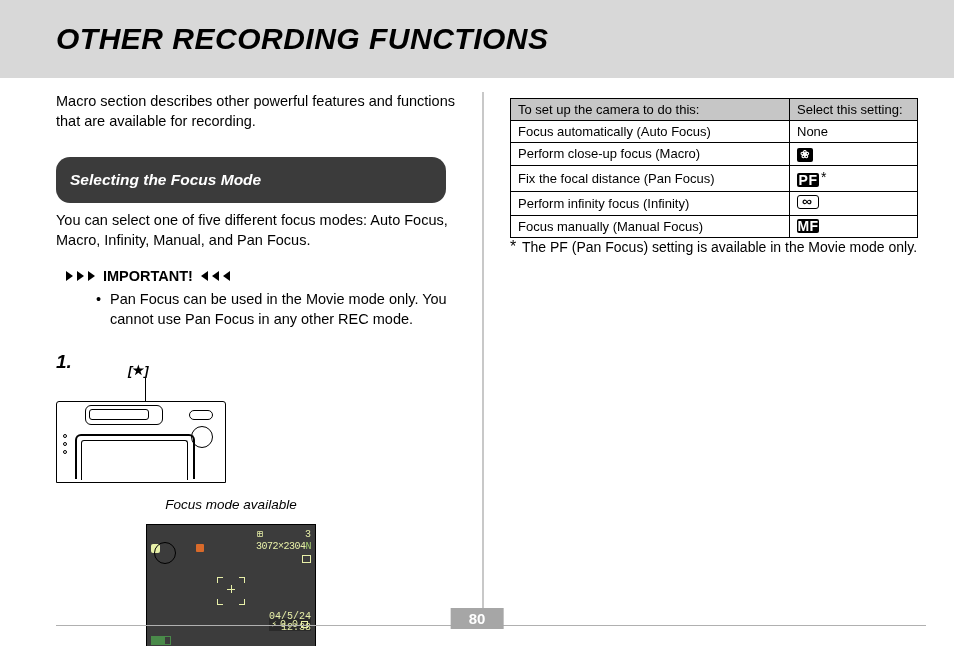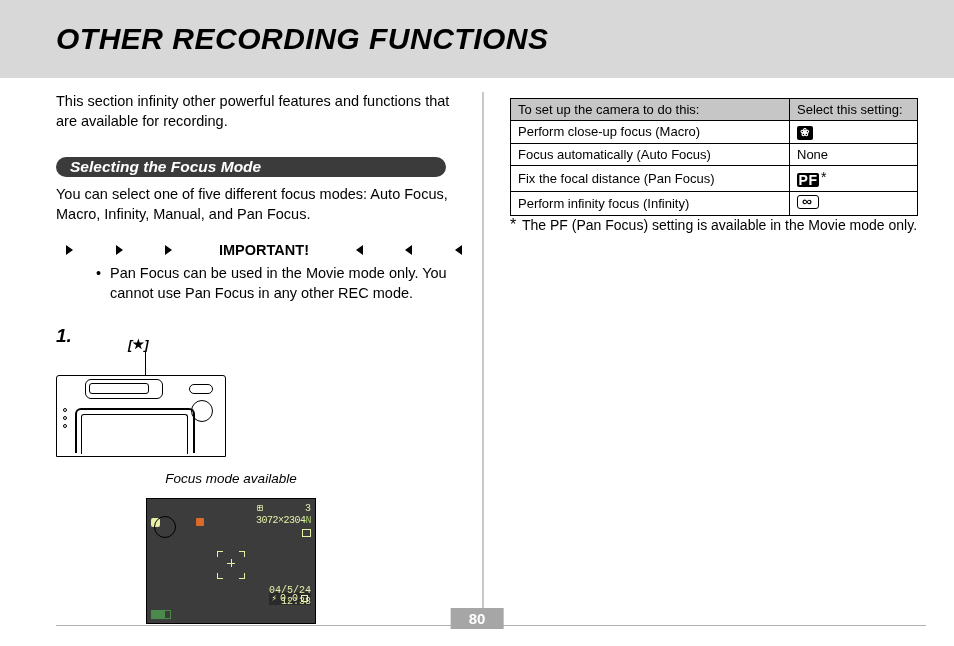--- a/index.html
+++ b/index.html
@@ -41,41 +41,40 @@
   }
   .intro {
     font-size: 14.5px;
     line-height: 1.35;
     margin-bottom: 26px;
   }
   .section-head {
     background: #3b3b3b;
     color: #fff;
     border-radius: 14px;
-    padding: 1px 14px;
+    padding: 14px 14px;
     font-size: 15.5px;
     font-weight: bold;
     width: 390px;
     margin-bottom: 8px;
     font-style: italic;
   }
   .section-desc {
     font-size: 14.5px;
     line-height: 1.35;
     margin-bottom: 18px;
   }
   .important-row {
     font-size: 14.5px;
     font-weight: bold;
     display: flex;
     align-items: center;
     gap: 4px;
     margin-bottom: 6px;
     padding-left: 10px;
-    justify-content: space-between;
   }
   .tri-r, .tri-l {
     display: inline-block;
     width: 0; height: 0;
     border-top: 5px solid transparent;
     border-bottom: 5px solid transparent;
   }
   .tri-r { border-left: 7px solid #000; }
   .tri-l { border-right: 7px solid #000; }
   .important-bullet {
@@ -378,21 +377,21 @@
 
 <div class="title-bar">
   <h1>OTHER RECORDING FUNCTIONS</h1>
 </div>
 
 <div class="col-divider"></div>
 
 <div class="content">
   <div class="left-col">
 
-    <p class="intro">This section infinity other powerful features and functions that are available for recording.</p>
+    <p class="intro">Macro section describes other powerful features and functions that are available for recording.</p>
 
     <div class="section-head">Selecting the Focus Mode</div>
     <p class="section-desc">You can select one of five different focus modes: Auto Focus, Macro, Infinity, Manual, and Pan Focus.</p>
 
     <div class="important-row">
       <span class="tri-r"></span>
       <span class="tri-r"></span>
       <span class="tri-r"></span>
       <span style="margin:0 4px;">IMPORTANT!</span>
       <span class="tri-l"></span>
@@ -475,35 +474,39 @@
   </div>
 
   <div class="right-col">
     <table class="setting-table">
       <tbody>
           <tr>
         <th>To set up the camera to do this:</th>
         <th class="setting-col2">Select this setting:</th>
       </tr>
       <tr>
+        <td>Focus automatically (Auto Focus)</td>
+        <td>None</td>
+      </tr>
+      <tr>
         <td>Perform close-up focus (Macro)</td>
         <td><span class="icon-box macro">❀</span></td>
-      </tr>
-      <tr>
-        <td>Focus automatically (Auto Focus)</td>
-        <td>None</td>
       </tr>
       <tr>
         <td>Fix the focal distance (Pan Focus)</td>
         <td><span class="icon-box">PF</span><span class="asterisk-sup">*</span></td>
       </tr>
       <tr>
         <td>Perform infinity focus (Infinity)</td>
         <td><span class="icon-infinity"></span></td>
       </tr>
+      <tr>
+        <td>Focus manually (Manual Focus)</td>
+        <td><span class="icon-box">MF</span></td>
+      </tr>
     </tbody>
       </table>
 
     <p class="footnote">The PF (Pan Focus) setting is available in the Movie mode only.</p>
   </div>
 </div>
 
 <div class="page-footer">
   <div class="page-line"></div>
   <div class="page-num">80</div>

